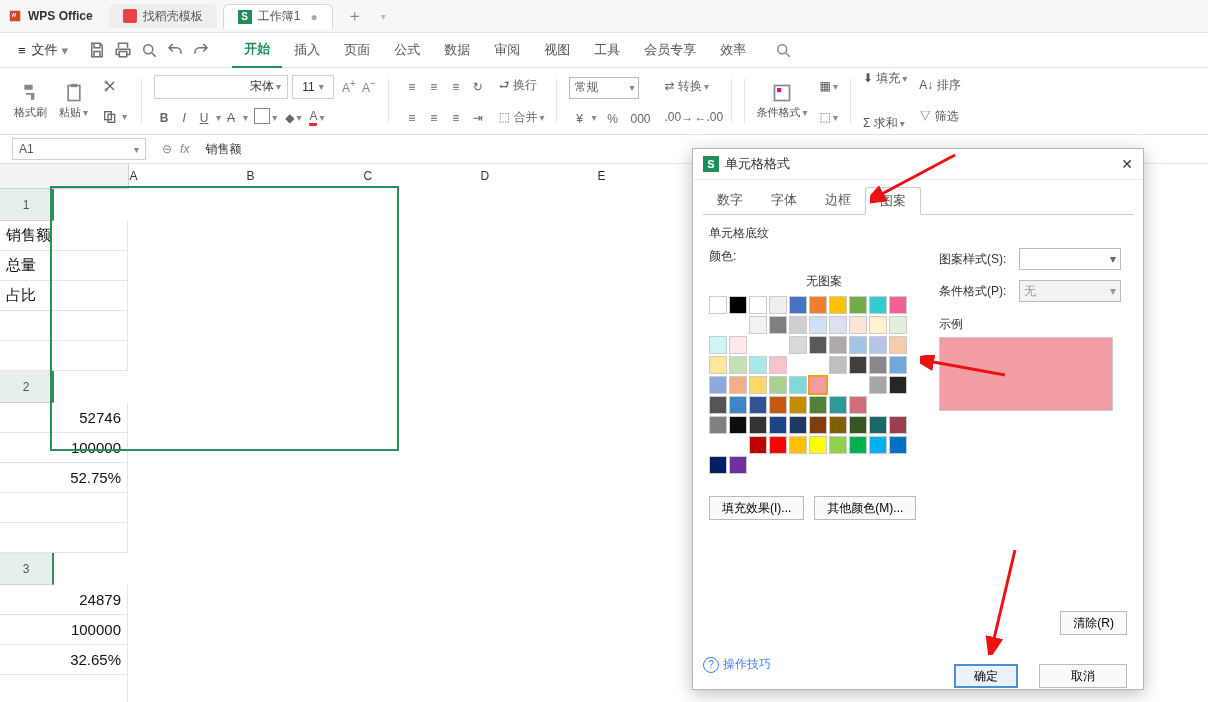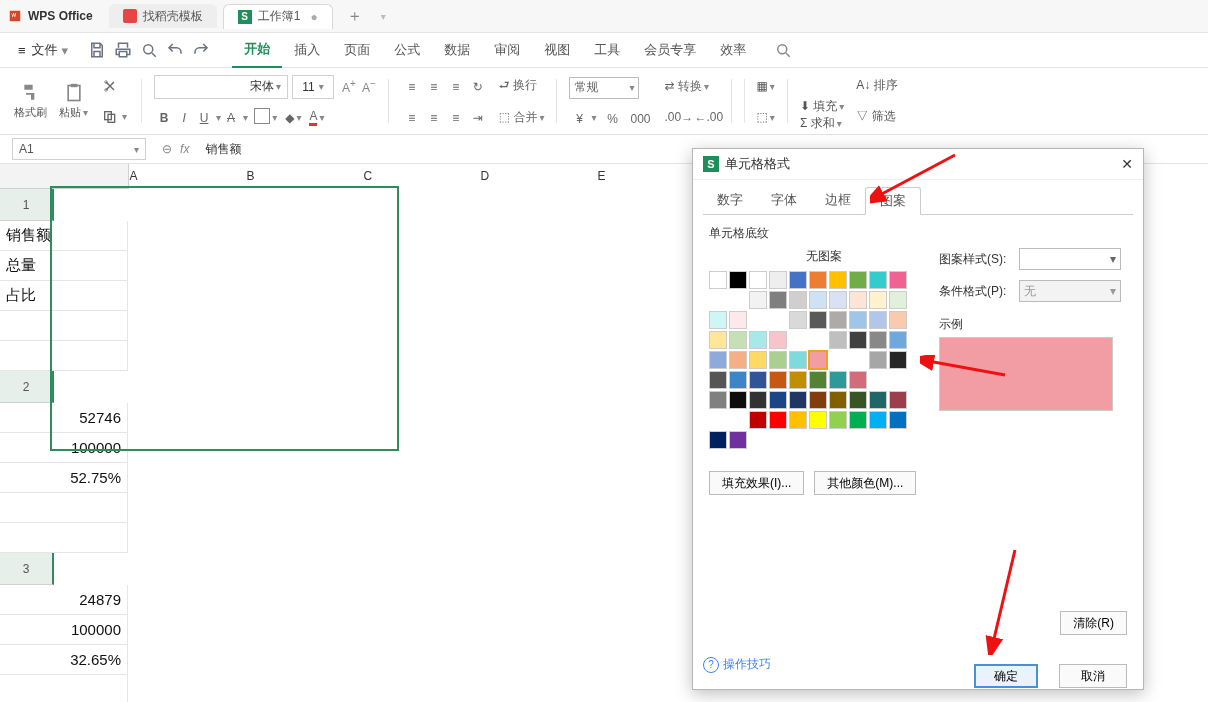--- a/index.html
+++ b/index.html
@@ -225,26 +225,33 @@
   </div>
   <div style="display:flex;flex-direction:column;justify-content:space-around;height:100%;padding:0 6px;color:#666;">
     <div>⇄ <span>转换</span><span class="chev">▾</span></div>
     <div style="display:flex;">
       <span style="width:24px;">.00→</span>
       <span style="width:24px;margin-left:6px;">←.00</span>
     </div>
   </div>
   <div class="rv"></div>
   <div class="rv"></div>
+  <div class="rgroup">
+    <svg class="ricon" viewBox="0 0 24 24">
+        <rect x="3" y="3" width="18" height="18" fill="none" stroke="#888" stroke-width="2"></rect>
+        <rect x="6" y="6" width="5" height="5" fill="#e08"></rect>
+      </svg>
+    <span class="rlbl"><span>条件格式</span><span class="chev">▾</span></span>
+  </div>
   <div style="display:flex;flex-direction:column;justify-content:space-around;height:100%;padding:0 6px;color:#555;">
     <div>▦<span class="chev">▾</span></div>
     <div>⬚<span class="chev">▾</span></div>
   </div>
   <div class="rv"></div>
-  <div style="display:flex;flex-direction:column;justify-content:flex-end;height:100%;padding:0 6px;color:#555;">
+  <div style="display:flex;flex-direction:column;justify-content:space-between;height:100%;padding:0 6px;color:#555;">
     <div>⬇ <span>填充</span><span class="chev">▾</span></div>
     <div>Σ <span>求和</span><span class="chev">▾</span></div>
   </div>
   <div style="display:flex;flex-direction:column;justify-content:space-around;height:100%;padding:0 6px;color:#555;">
     <div>A↓ <span>排序</span></div>
     <div>▽ <span>筛选</span></div>
   </div>
 </div>
 
 <div class="namebar">
@@ -307,20 +314,21 @@
   <div class="dtabs">
     <div class="dtab">数字</div>
     <div class="dtab">字体</div>
     <div class="dtab">边框</div>
     <div class="dtab active">图案</div>
   </div>
   <div class="body">
     <div class="sect">单元格底纹</div>
     <div style="display:flex;">
       <div style="width:230px;">
+        <div style="margin-bottom:8px;">颜色:</div>
         <div style="text-align:center;margin-bottom:6px;">无图案</div>
         <div class="palette" id="palette" style="grid-template-columns: repeat(10, 18px); gap: 2px;">
             <div class="sw" style="background:#ffffff;grid-column:span 1;"></div>
             <div class="sw" style="background:#000000;grid-column:span 1;"></div>
             <div class="sw" style="background:#ffffff;"></div>
             <div class="sw" style="background:#eeeeee;"></div>
             <div class="sw" style="background:#4472c4;"></div>
             <div class="sw" style="background:#ed7d31;"></div>
             <div class="sw" style="background:#ffc000;"></div>
             <div class="sw" style="background:#70ad47;"></div>
@@ -424,21 +432,21 @@
         <div style="margin-bottom:4px;">示例</div>
         <div class="sample"></div>
       </div>
     </div>
   </div>
   <div style="position:absolute;bottom:54px;right:16px;">
     <button class="dlgbtn">清除(R)</button>
   </div>
   <div style="position:absolute;bottom:1px;right:16px;display:flex;gap:21px;">
     <button class="dlgbtn primary" style="width:64px;">确定</button>
-    <button class="dlgbtn" style="width:68px;">取消</button>
+    <button class="dlgbtn" style="width:88px;">取消</button>
   </div>
   <div class="hint" style="position:absolute;left:10px;bottom:16px;">
     <span class="qm">?</span>
     <span>操作技巧</span>
   </div>
 </div>
 
 <svg class="arrow" style="left:870px;top:150px;width:90px;height:60px;">
     <defs>
       <marker id="ah" markerWidth="10" markerHeight="10" refX="2" refY="3" orient="auto">

